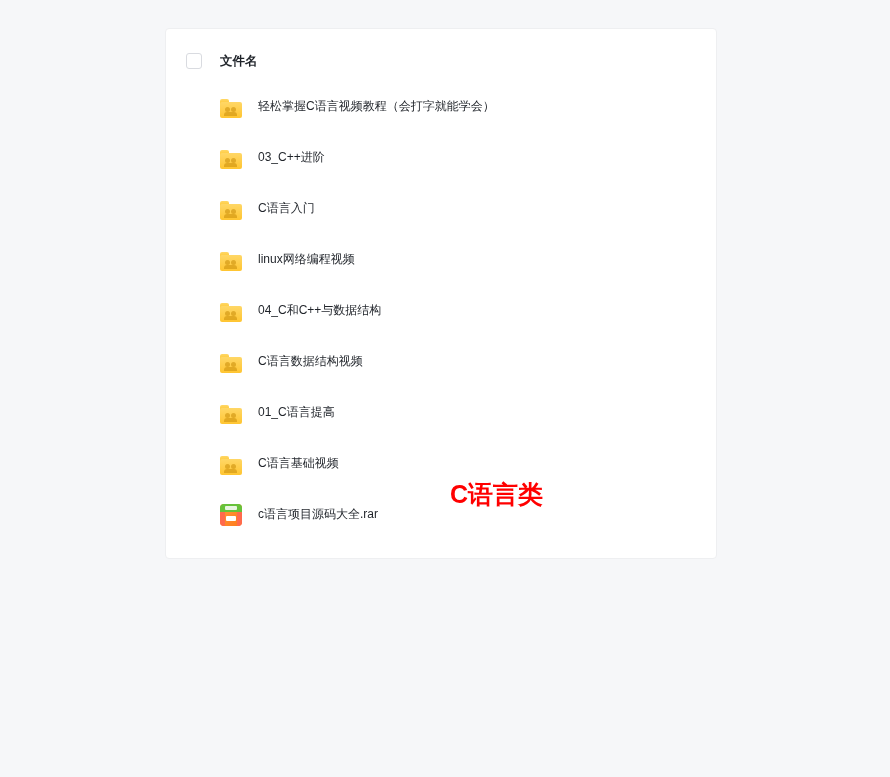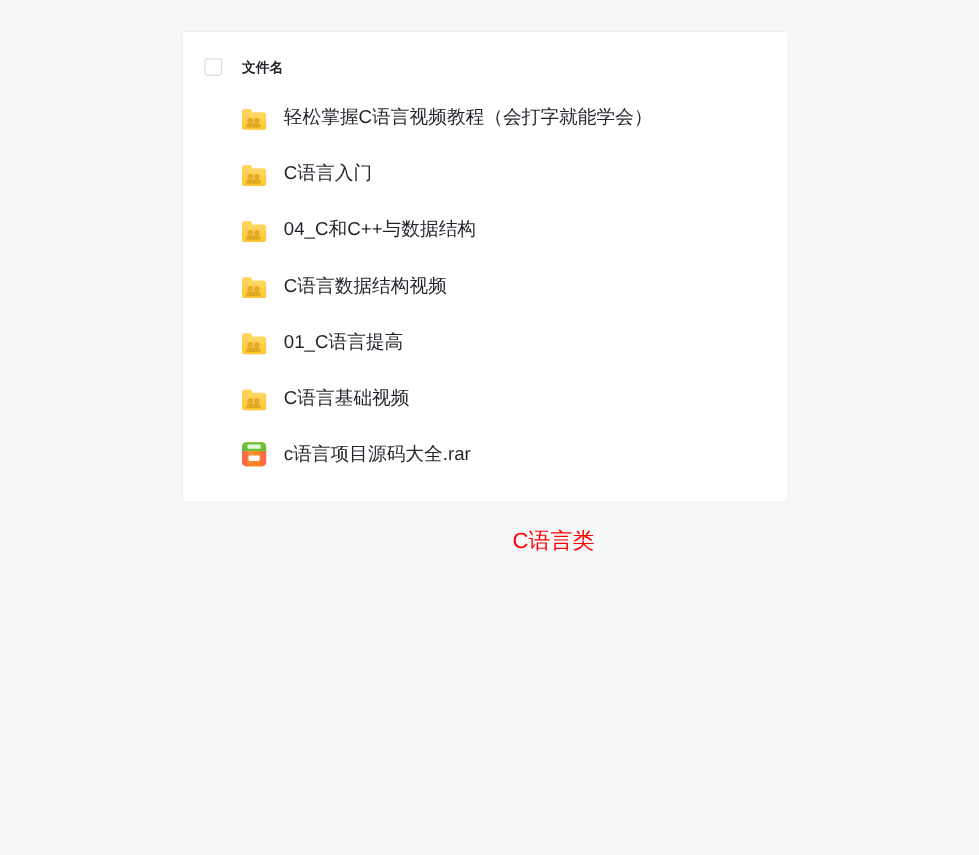--- a/index.html
+++ b/index.html
@@ -51,31 +51,31 @@
       padding: 0 0 0 54px;
       height: 51px;
     }
     .icon {
       width: 22px;
       height: 22px;
       margin-right: 16px;
       flex-shrink: 0;
     }
     .filename {
-      font-size: 17px;
+      font-size: 12px;
       color: #1f2329;
       white-space: nowrap;
     }
     .overlay-label {
       position: absolute;
-      left: 300px;
+      left: 284px;
       top: 397px;
-      font-size: 20px;
+      font-size: 25px;
       color: #ff0000;
-      font-weight: 400;
+      font-weight: 700;
       pointer-events: none;
     }
 
     
     .folder-icon {
       display: inline-block;
       width: 22px;
       height: 18px;
       position: relative;
       top: 1px;
@@ -192,30 +192,46 @@
 
     <div class="row">
       <span class="icon folder-icon">
           <span class="folder-shared">
             <span class="folder-shared-body"></span>
           </span>
         </span>
       <span class="filename">轻松掌握C语言视频教程（会打字就能学会）</span>
     </div>
 
+    <div class="row">
+      <span class="icon folder-icon">
+          <span class="folder-shared">
+            <span class="folder-shared-body"></span>
+          </span>
+        </span>
+      <span class="filename">03_C++进阶</span>
+    </div>
 
     <div class="row">
       <span class="icon folder-icon">
           <span class="folder-shared">
             <span class="folder-shared-body"></span>
           </span>
         </span>
       <span class="filename">C语言入门</span>
     </div>
 
+    <div class="row">
+      <span class="icon folder-icon">
+          <span class="folder-shared">
+            <span class="folder-shared-body"></span>
+          </span>
+        </span>
+      <span class="filename">linux网络编程视频</span>
+    </div>
 
     <div class="row">
       <span class="icon folder-icon">
           <span class="folder-shared">
             <span class="folder-shared-body"></span>
           </span>
         </span>
       <span class="filename">04_C和C++与数据结构</span>
     </div>
 

